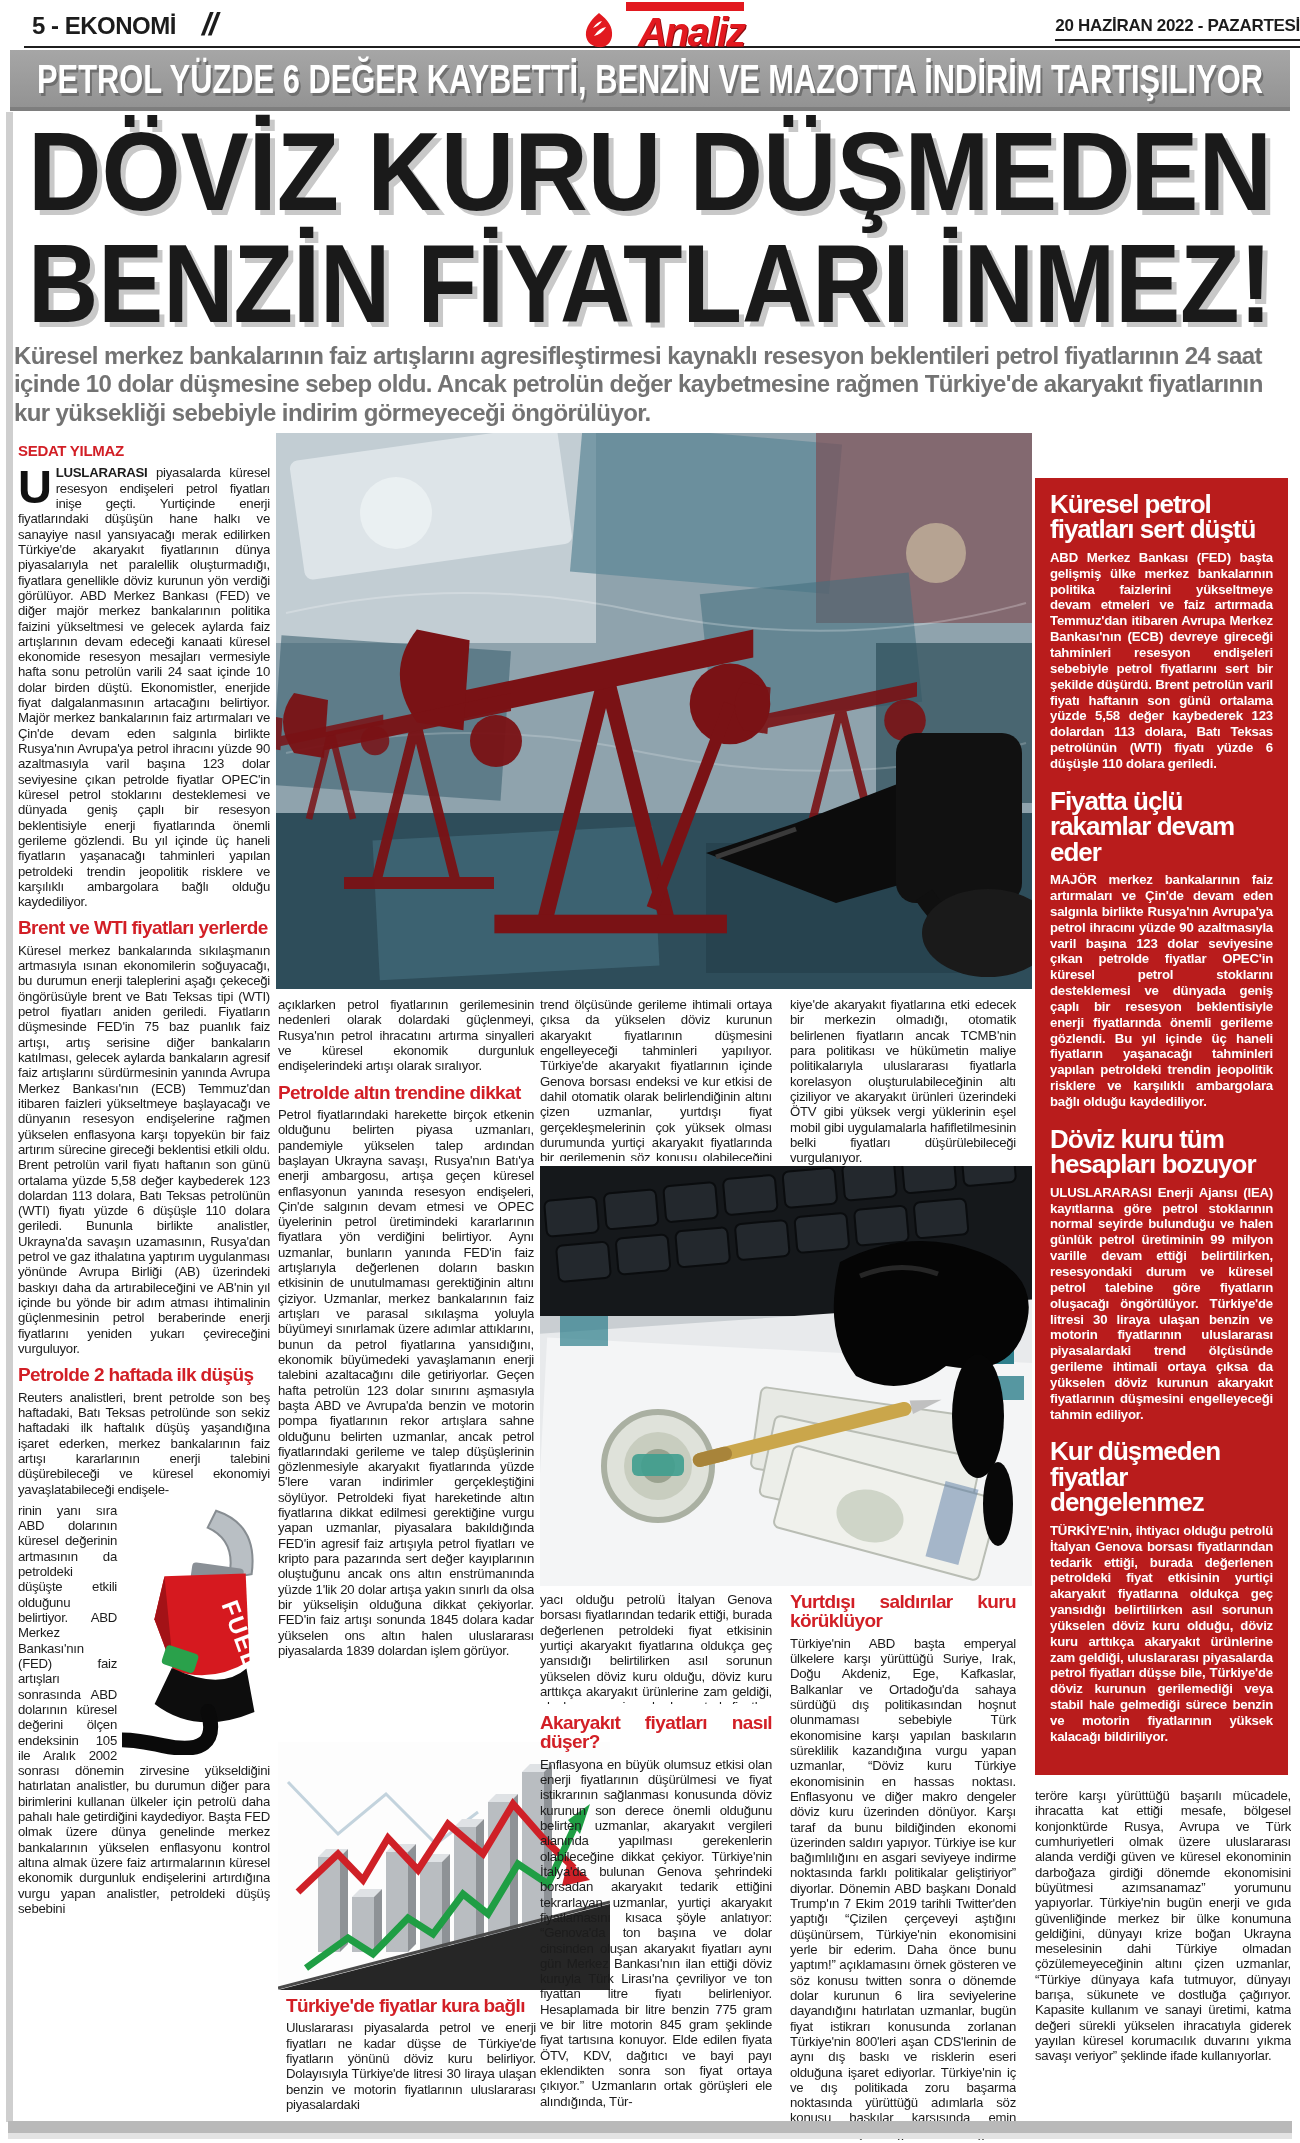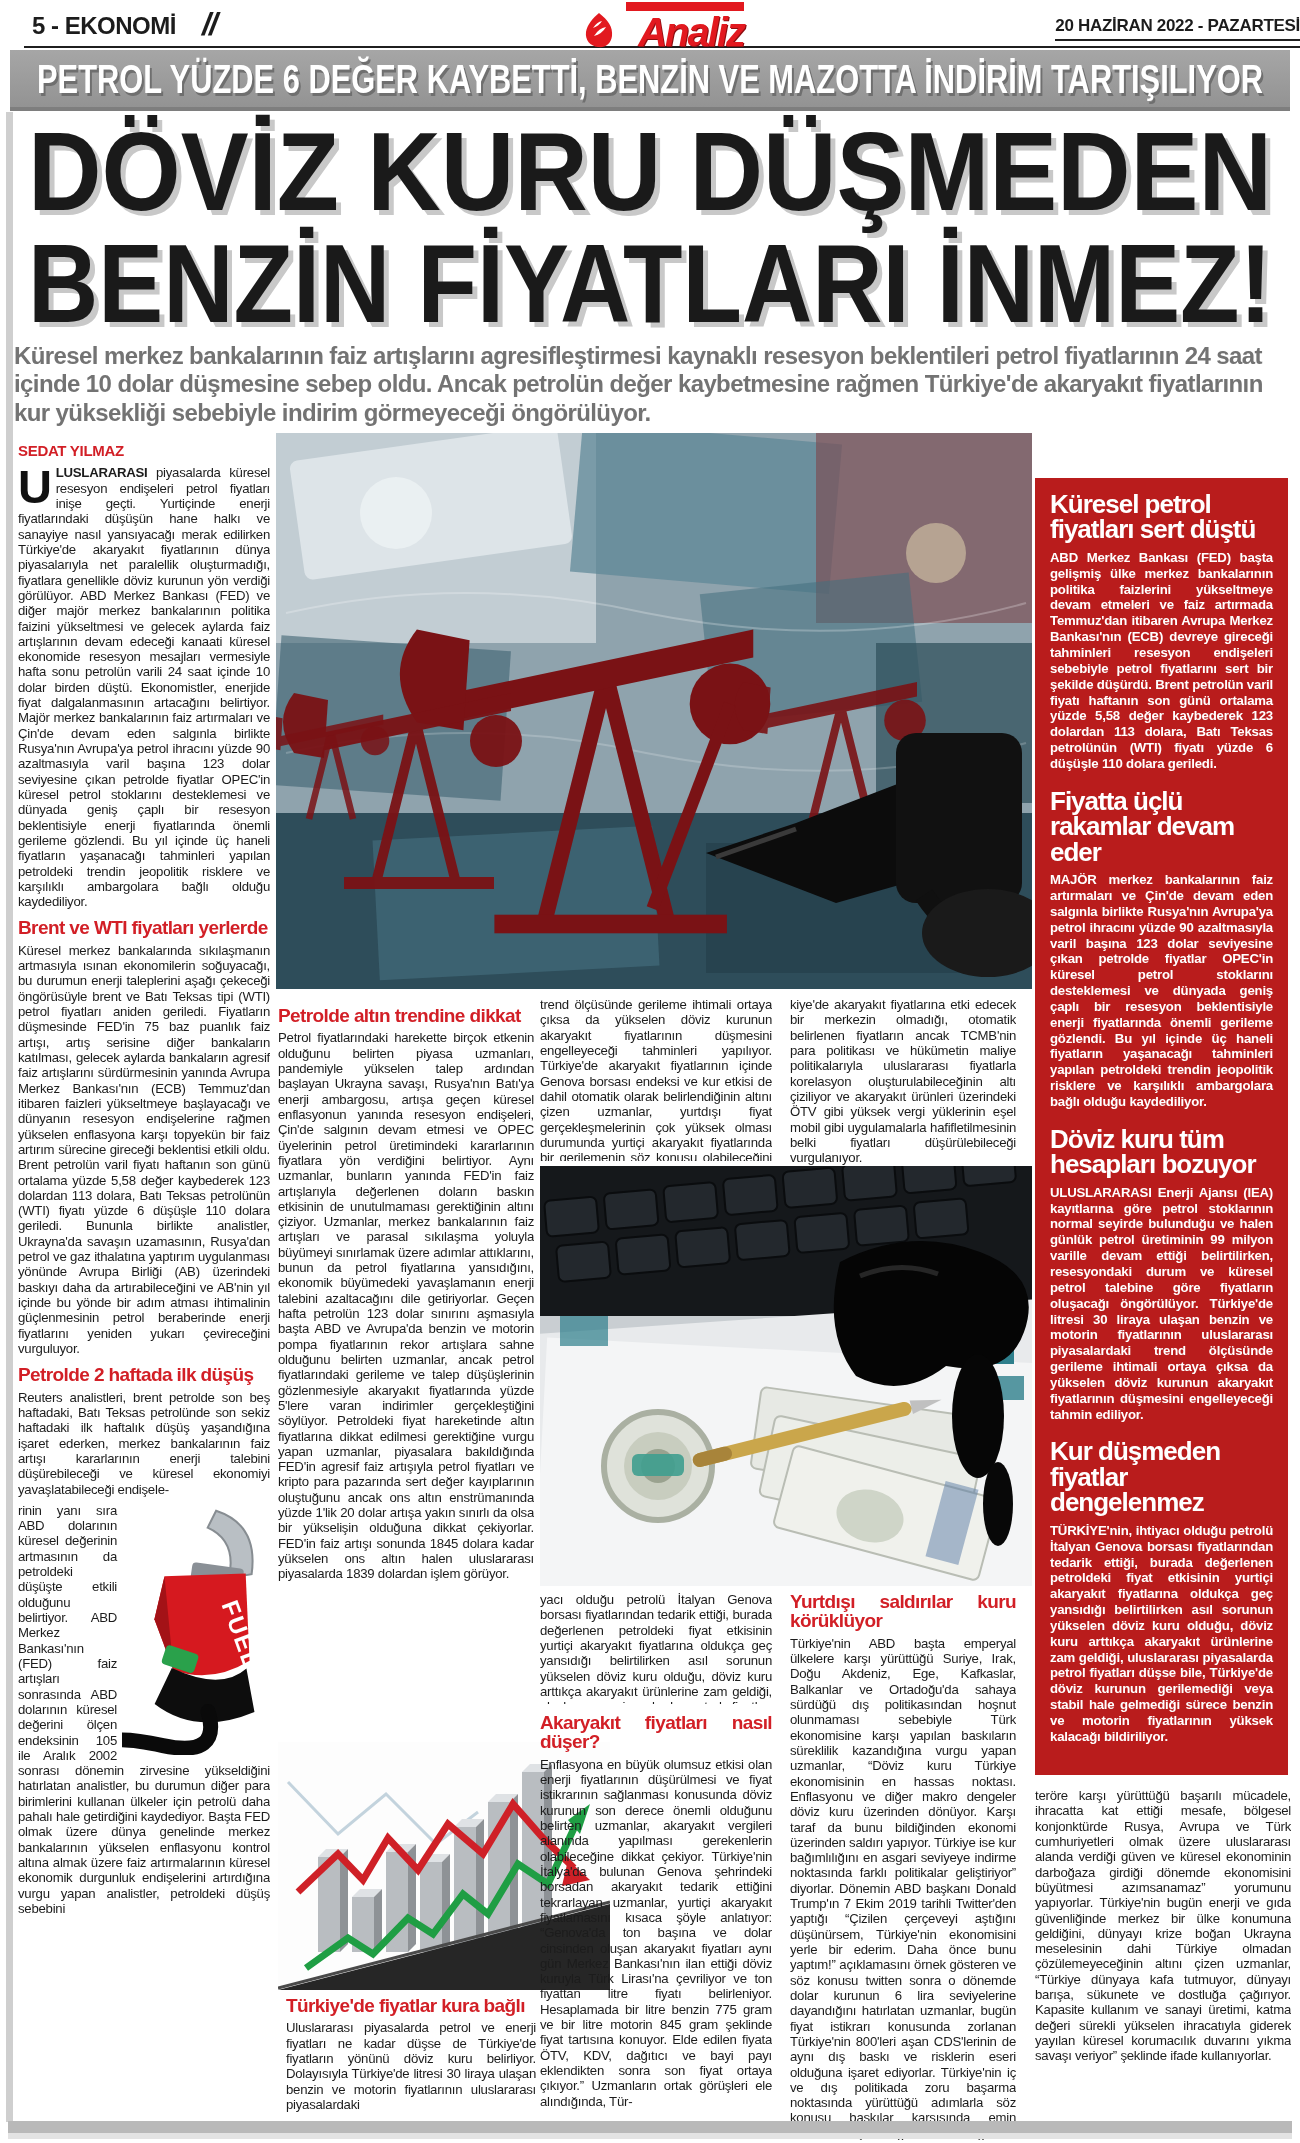--- a/index.html
+++ b/index.html
@@ -162,20 +162,21 @@
         <path d="M430 420 L520 390 L650 340 L700 430 L560 470 Z" fill="#0c0c0c"></path>
         <rect x="620" y="300" width="126" height="170" rx="20" fill="#111111"></rect>
         <path d="M648 462 q44 66 98 32" stroke="#101010" stroke-width="20" fill="none"></path>
         <ellipse cx="712" cy="500" rx="66" ry="44" fill="#1a1a1a"></ellipse>
         <path d="M440 424 L520 396" stroke="#3a3a3a" stroke-width="5"></path>
       </g>
     </svg>
   </div>
 
   <div class="col" style="left:278px;top:997px;width:256px;height:740px;">
+    <p>açıklarken petrol fiyatlarının gerilemesinin nedenleri olarak dolardaki güçlenmeyi, Rusya'nın petrol ihracatını artırma sinyalleri ve küresel ekonomik durgunluk endişelerindeki artışı olarak sıralıyor.</p>
     <div class="subhead">Petrolde altın trendine dikkat</div>
     <p>Petrol fiyatlarındaki harekette birçok etkenin olduğunu belirten piyasa uzmanları, pandemiyle yükselen talep ardından başlayan Ukrayna savaşı, Rusya'nın Batı'ya enerji ambargosu, artışa geçen küresel enflasyonun yanında resesyon endişeleri, Çin'de salgının devam etmesi ve OPEC üyelerinin petrol üretimindeki kararlarının fiyatlara yön verdiğini belirtiyor. Aynı uzmanlar, bunların yanında FED'in faiz artışlarıyla değerlenen doların baskın etkisinin de unutulmaması gerektiğinin altını çiziyor. Uzmanlar, merkez bankalarının faiz artışları ve parasal sıkılaşma yoluyla büyümeyi sınırlamak üzere adımlar attıklarını, bunun da petrol fiyatlarına yansıdığını, ekonomik büyümedeki yavaşlamanın enerji talebini azaltacağını dile getiriyorlar. Geçen hafta petrolün 123 dolar sınırını aşmasıyla başta ABD ve Avrupa'da benzin ve motorin pompa fiyatlarının rekor artışlara sahne olduğunu belirten uzmanlar, ancak petrol fiyatlarındaki gerileme ve talep düşüşlerinin gözlenmesiyle akaryakıt fiyatlarında yüzde 5'lere varan indirimler gerçekleştiğini söylüyor. Petroldeki fiyat hareketinde altın fiyatlarına dikkat edilmesi gerektiğine vurgu yapan uzmanlar, piyasalara bakıldığında FED'in agresif faiz artışıyla petrol fiyatları ve kripto para pazarında sert değer kayıplarının oluştuğunu ancak ons altın enstrümanında yüzde 1'lik 20 dolar artışa yakın sınırlı da olsa bir yükselişin olduğuna dikkat çekiyorlar. FED'in faiz artışı sonunda 1845 dolara kadar yükselen ons altın halen uluslararası piyasalarda 1839 dolardan işlem görüyor.</p>
   </div>
 
   <div class="img-block" style="left:278px;top:1742px;width:332px;height:248px;">
     <svg width="332" height="248" viewBox="0 0 332 248">
       <rect width="332" height="248" fill="#fdfdfd"></rect>
       <path d="M10 40 L60 92 L108 52 L158 102 L200 70" stroke="#9db8c8" stroke-width="3" fill="none" opacity="0.6"></path>
       <g>
         <g>

